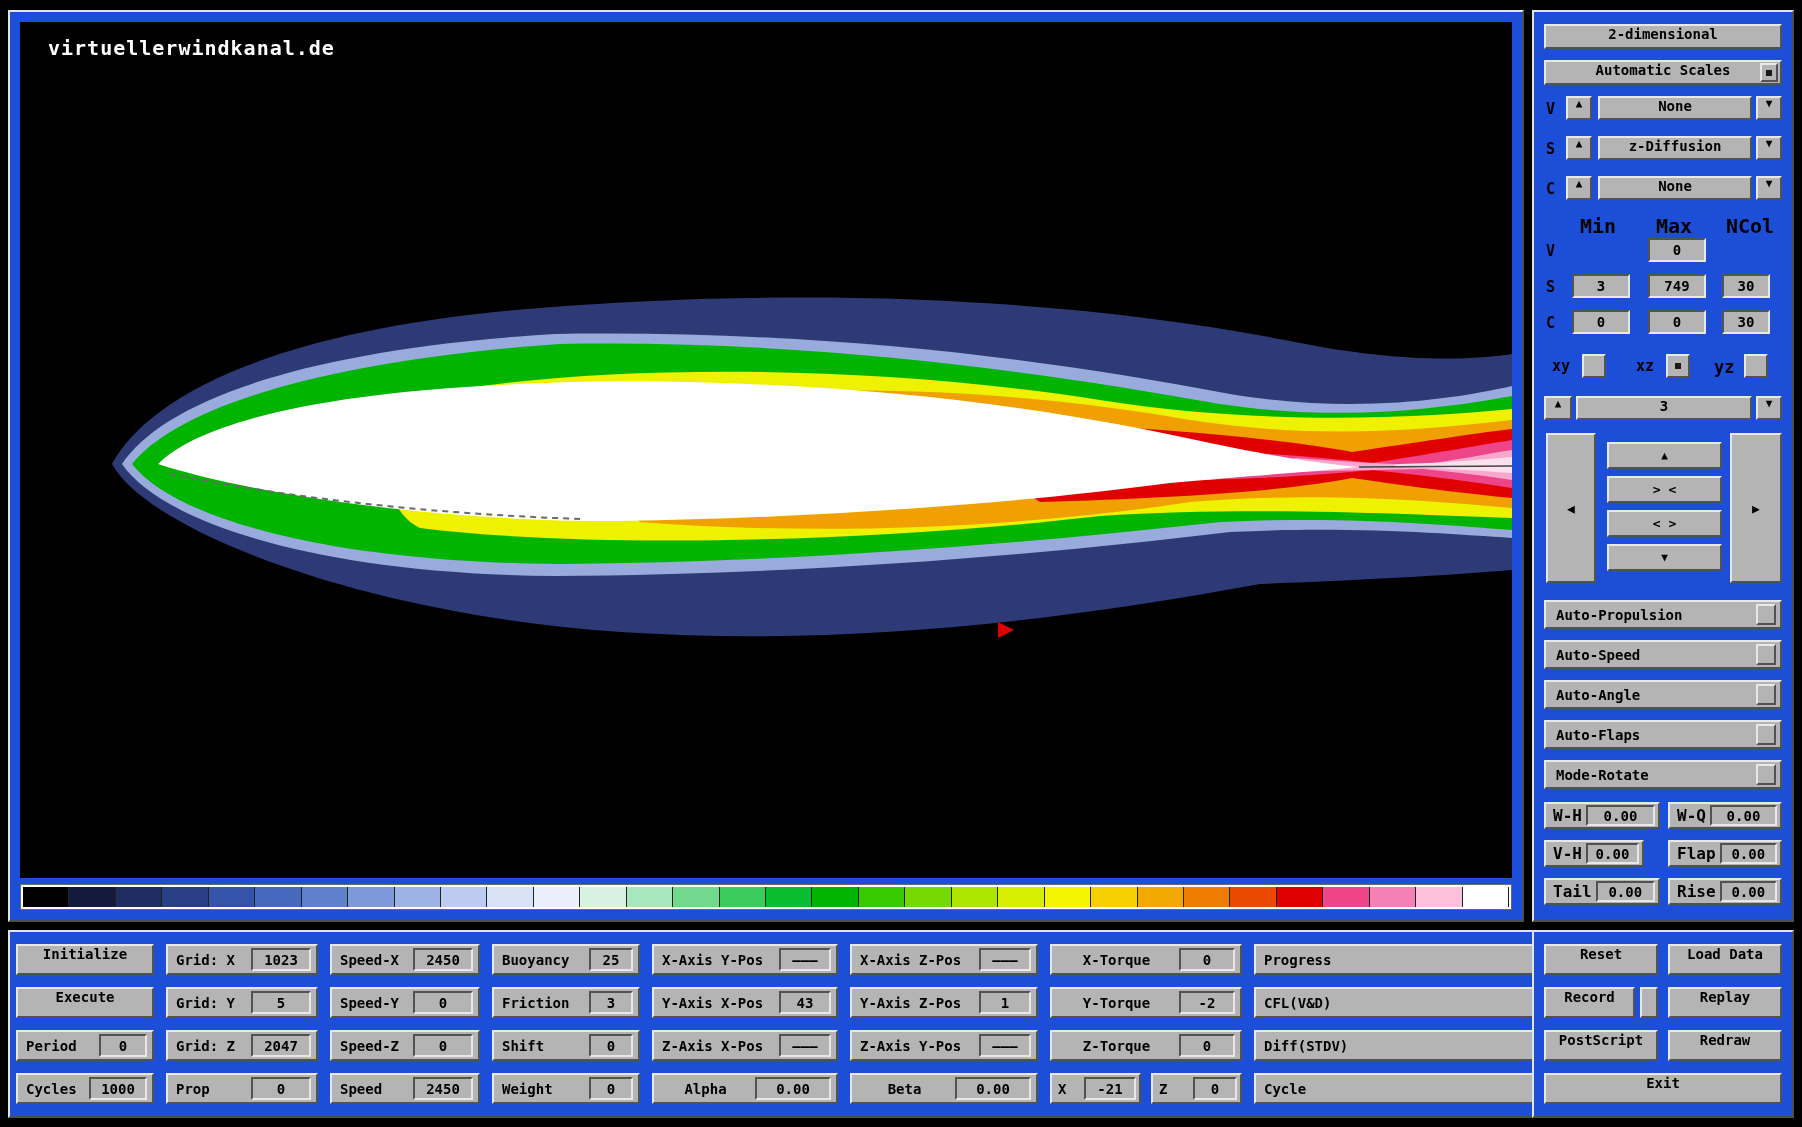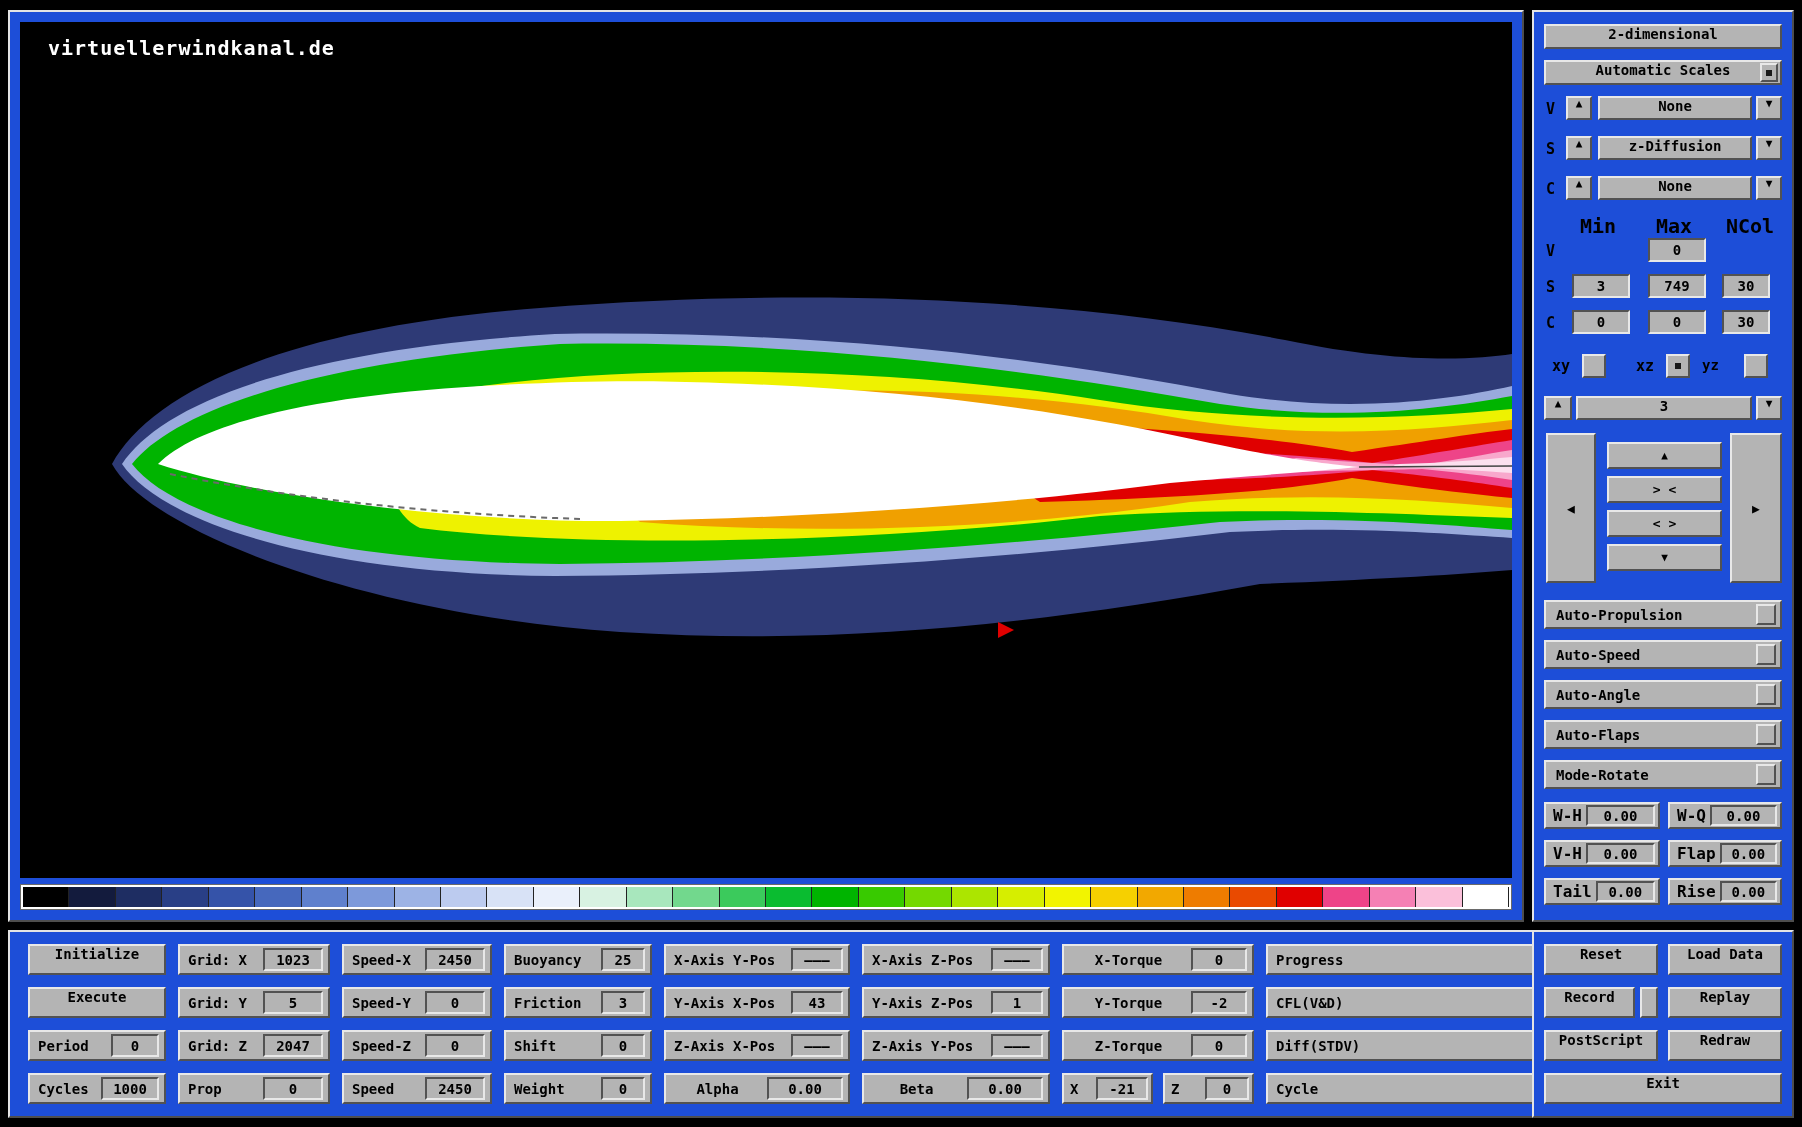--- a/index.html
+++ b/index.html
@@ -1,21 +1,21 @@
 <!DOCTYPE html>
 <html><head>
 <meta charset="utf-8">
 <style>
   *{box-sizing:border-box;margin:0;padding:0}
   html,body{width:1802px;height:1127px}
   body{background:#000;font-family:"DejaVu Sans Mono",monospace;font-weight:bold;color:#000;position:relative;overflow:hidden}
   .panel{position:absolute;background:#1d4ed8;border:2px solid;border-color:#e4e4e4 #4e4e4e #4e4e4e #e4e4e4}
   .viz{left:8px;top:10px;width:1516px;height:912px;padding:10px}
   .side{left:1532px;top:10px;width:262px;height:912px}
-  .ctrl{left:8px;top:930px;width:1696px;height:188px;display:grid;grid-template-columns:138px 152px 150px 148px 186px 188px 192px 1fr;grid-auto-rows:31px;column-gap:12px;row-gap:12px;padding:12px 10px 8px 18px}
+  .ctrl{left:8px;top:930px;width:1696px;height:188px;display:grid;grid-template-columns:138px 152px 150px 148px 186px 188px 192px 1fr;grid-auto-rows:31px;column-gap:12px;row-gap:12px;padding:12px 10px 8px 6px}
   .acts{left:1532px;top:930px;width:262px;height:188px;display:grid;grid-template-columns:1fr 1fr;grid-auto-rows:31px;column-gap:10px;row-gap:12px;padding:12px 10px 8px 10px}
   .viewport{position:relative;width:1492px;height:856px;background:#000}
   .viewport svg{display:block;width:100%;height:100%}
   .vtitle{position:absolute;left:28px;top:14px;color:#fff;font-size:20px;letter-spacing:1px}
   .cbar-wrap{margin-top:6px;height:26px;border:1px solid #6a6a6a;background:#fff;padding:2px}
   .cbar{display:flex;height:100%}
   .cbar div{flex:1;border-right:1px solid #222}
   .r{background:#b4b4b4;border:2px solid;border-color:#e8e8e8 #525252 #525252 #e8e8e8}
   .s{background:#b4b4b4;border:2px solid;border-color:#525252 #e8e8e8 #e8e8e8 #525252}
   .btn{display:flex;align-items:flex-start;justify-content:center;font-size:14px;cursor:pointer;white-space:nowrap}
@@ -174,21 +174,21 @@
     <span class="sbox s" style="left:188px;width:48px">30</span>
   </div>
 
   <div class="abs" style="left:0;top:342px;width:258px;height:26px">
     <span class="hdr" style="left:18px;top:3px;font-size:15px">xy</span>
     <span class="minisq r abs" style="left:48px;top:0;width:24px;height:24px"></span>
     <span class="hdr" style="left:102px;top:3px;font-size:15px">xz</span>
     <span class="minisq r abs" style="left:132px;top:0;width:24px;height:24px">
         <span class="dot"></span>
       </span>
-    <span class="hdr" style="left:168px;top:3px;font-size:14px">yz</span>
+    <span class="hdr" style="left:180px;top:3px;font-size:17px">yz</span>
     <span class="minisq r abs" style="left:210px;top:0;width:24px;height:24px"></span>
   </div>
 
   <div class="abs" style="left:0;top:384px;width:258px;height:26px">
     <div class="btn r abs" style="left:10px;top:0;width:28px;height:24px">
         <i class="glyph">▲</i>
       </div>
     <div class="btn r abs" style="left:42px;top:0;width:176px;height:24px">
         <span>3</span>
       </div>
@@ -238,21 +238,21 @@
   </div>
 
   <div class="sunit r" style="left:10px;top:790px;width:116px">
     <span class="lab">W-H</span>
     <span class="val">0.00</span>
   </div>
   <div class="sunit r" style="left:134px;top:790px;width:114px">
     <span class="lab">W-Q</span>
     <span class="val">0.00</span>
   </div>
-  <div class="sunit r" style="left:10px;top:828px;width:116px">
+  <div class="sunit r" style="left:10px;top:828px;width:100px">
     <span class="lab">V-H</span>
     <span class="val">0.00</span>
   </div>
   <div class="sunit r" style="left:134px;top:828px;width:114px">
     <span class="lab">Flap</span>
     <span class="val">0.00</span>
   </div>
   <div class="sunit r" style="left:10px;top:866px;width:116px">
     <span class="lab">Tail</span>
     <span class="val">0.00</span>

